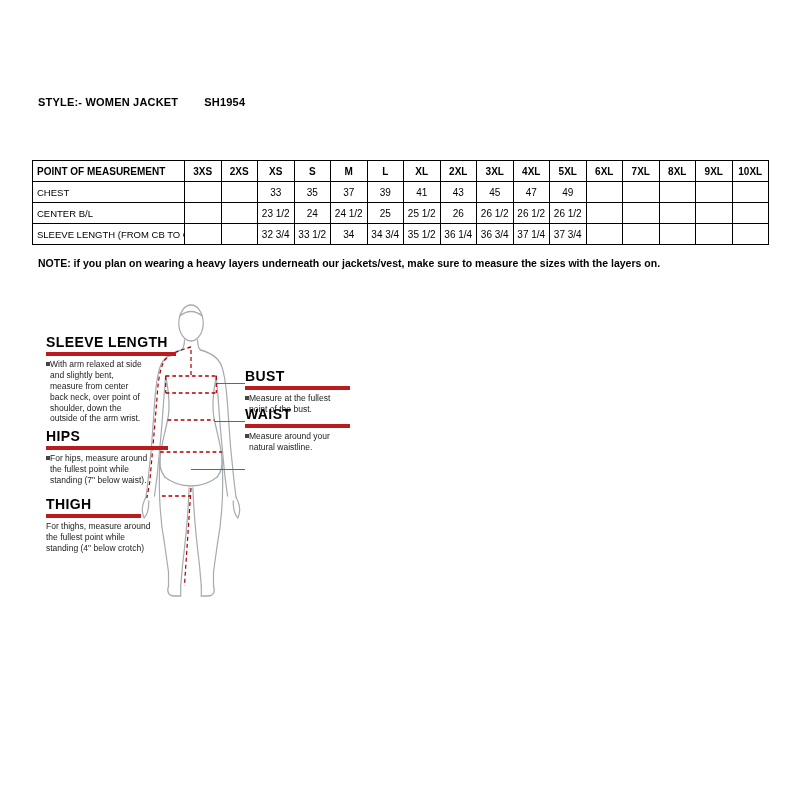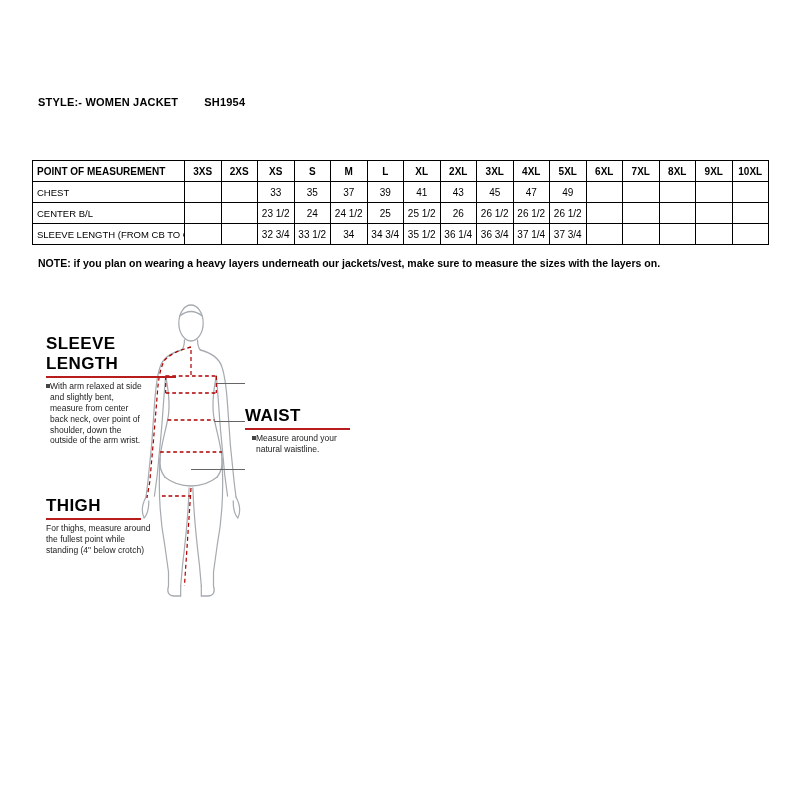--- a/index.html
+++ b/index.html
@@ -30,22 +30,22 @@
   }
   table.size-chart thead th:first-child { text-align:left; padding-left:4px;margin-top:24px; }
 
   .note { position:absolute; left:38px; top:257px; font-size:10.5px; font-weight:bold; }
 
   .diagram { position:absolute; left:38px; top:300px; width:560px; height:300px; }
   .figure-svg { position:absolute; left:78px; top:0; }
 
   .label-block { position:absolute; }
   .label-title {
-    display:block; font-size:17px; font-weight:bold; letter-spacing:.4px;
-    border-bottom:2px solid #b91c1c; padding-bottom:2px;
+    display:block; font-size:14px; font-weight:bold; letter-spacing:.4px;
+    border-bottom:4px solid #b91c1c; padding-bottom:2px;
   }
   .label-desc { display:flex; margin-top:3px; font-size:8.5px; line-height:1.28; color:#222; }
   .bullet { width:4px; height:4px; background:#444; margin-top:3px; flex:none; }
   .leader { position:absolute; height:1px; background:#666; }
 
   :root { --accent:#b00000; }
   .dash-group { stroke:var(--accent); }
 </style>
 </head>
 <body>
@@ -177,32 +177,46 @@
     </svg>
 
     <div class="label-block" style="left:8px; top:34px; width:130px;">
       <span class="label-title">SLEEVE LENGTH</span>
       <div class="label-desc" style="width:100px;">
         <span class="bullet"></span>
         <span>With arm relaxed at side and slightly bent, measure from center back neck, over point of shoulder, down the outside of the arm wrist.</span>
       </div>
     </div>
 
+    <div class="label-block" style="left:8px; top:128px; width:122px;">
+      <span class="label-title">HIPS</span>
+      <div class="label-desc" style="width:104px;">
+        <span class="bullet"></span>
+        <span>For hips, measure around the fullest point while standing (7" below waist).</span>
+      </div>
+    </div>
 
     <div class="label-block" style="left:8px; top:196px; width:95px;">
       <span class="label-title">THIGH</span>
       <div class="label-desc" style="width:112px;">
         <span>For thighs, measure around the fullest point while standing (4" below crotch)</span>
       </div>
     </div>
 
+    <div class="label-block" style="left:207px; top:68px; width:105px;">
+      <span class="label-title">BUST</span>
+      <div class="label-desc" style="width:96px;">
+        <span class="bullet"></span>
+        <span>Measure at the fullest point of the bust.</span>
+      </div>
+    </div>
 
     <div class="label-block" style="left:207px; top:106px; width:105px;">
       <span class="label-title">WAIST</span>
-      <div class="label-desc" style="width:92px;margin-left:7px;">
+      <div class="label-desc" style="width:92px;">
         <span class="bullet"></span>
         <span>Measure around your natural waistline.</span>
       </div>
     </div>
 
 
     <div class="leader" style="left:179px; top:83px; width:28px;"></div>
     <div class="leader" style="left:176px; top:121px; width:31px;"></div>
     <div class="leader" style="left:153px; top:169px; width:54px;"></div>
   </div>

